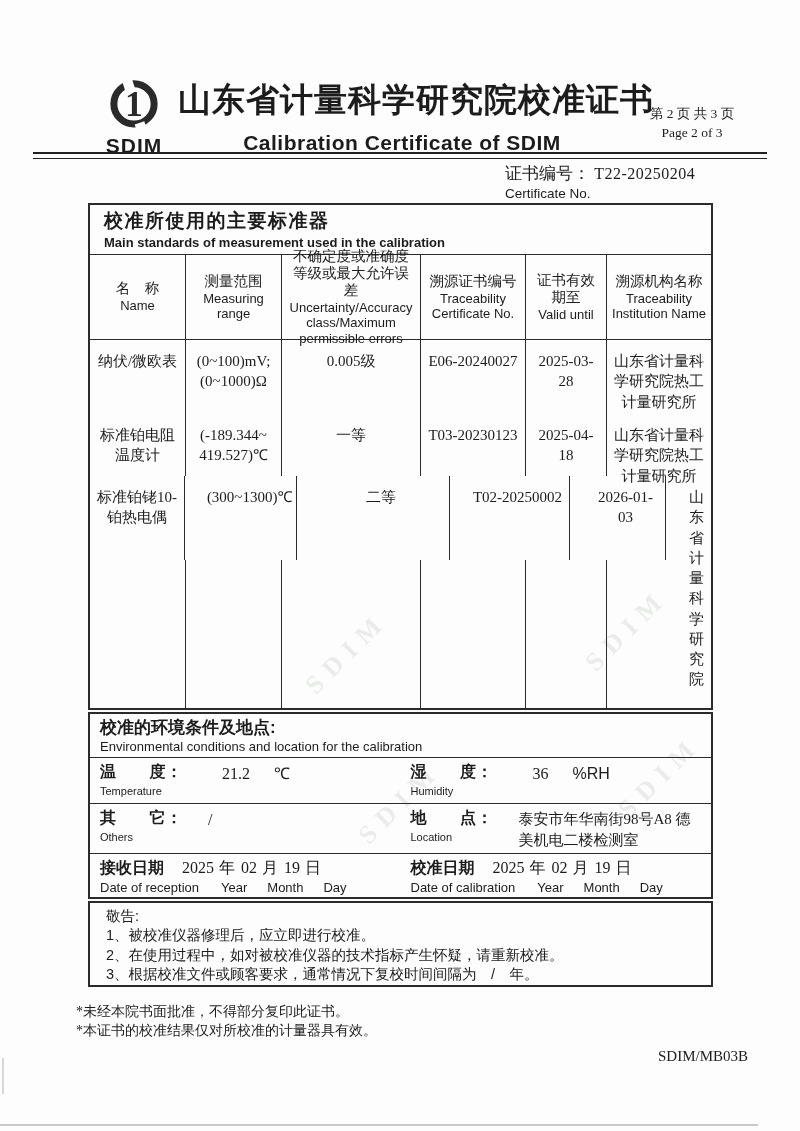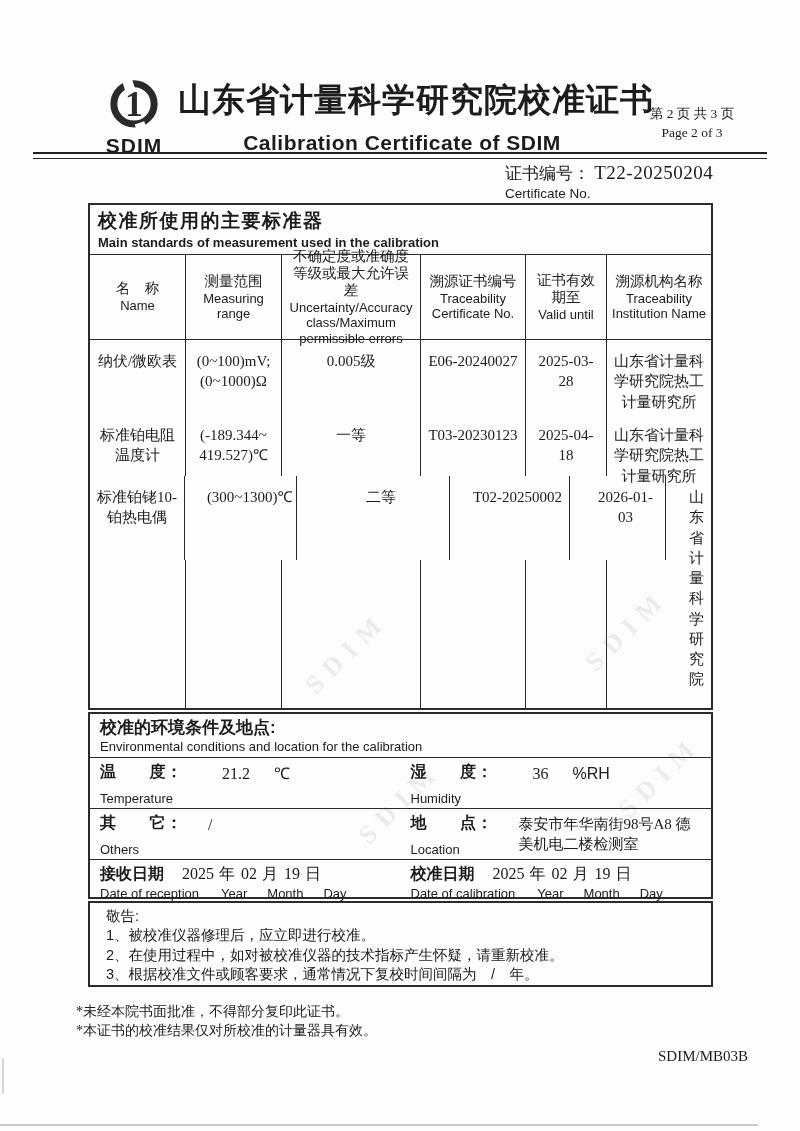--- a/index.html
+++ b/index.html
@@ -20,27 +20,27 @@
             letter-spacing:1px;white-space:nowrap;}
   .title-en{font-size:21px;font-weight:bold;letter-spacing:.5px;margin-top:8px;}
   .pageinfo{position:absolute;left:633px;top:104px;width:118px;text-align:center;
             font-family:"Liberation Serif",serif;font-size:13.5px;line-height:19px;}
 
   .double-rule{position:absolute;left:33px;right:33px;top:152px;height:4px;
                border-top:2.5px solid #222;border-bottom:1.5px solid #222;}
 
   .certno{position:absolute;left:505px;top:162px;}
   .certno .l1{font-family:"Liberation Serif",serif;font-size:17px;}
-  .certno .num{font-size:19px;letter-spacing:.5px;}
+  .certno .num{font-size:16px;letter-spacing:.5px;}
   .certno .l2{font-size:13.5px;margin-top:1px;}
 
   
   .stdbox{position:absolute;left:88px;top:203px;width:625px;height:507px;
           border:2px solid #2b2b2b;box-sizing:border-box;display:flex;flex-direction:column;background:transparent;}
-  .sec-head{border-bottom:1.5px solid #2b2b2b;padding:3px 8px 4px;}
+  .sec-head{border-bottom:1.5px solid #2b2b2b;padding:3px 14px 4px;}
   .sec-zh{font-size:19px;font-weight:600;letter-spacing:1.5px;}
   .sec-en{font-size:13px;margin-top:1px;font-weight:bold;}
   .thead{display:flex;border-bottom:1.5px solid #2b2b2b;height:84px;}
   .th{display:flex;flex-direction:column;justify-content:center;align-items:center;
       text-align:center;padding:2px 4px;box-sizing:border-box;}
   .th .zh{font-size:14.5px;line-height:17px;}
   .th .en{font-size:13px;line-height:15.5px;margin-top:1px;}
   .c1{width:96px;}.c2{width:96px;}.c3{width:139px;}.c4{width:105px;}.c5{width:81px;}.c6{flex:1;}
   .bdr{border-right:1.5px solid #2b2b2b;}
   .tbody{flex:1;display:flex;flex-direction:column;}
@@ -54,21 +54,21 @@
   .envbox{position:absolute;left:88px;top:712px;width:625px;height:187px;
           border:2px solid #2b2b2b;box-sizing:border-box;display:flex;flex-direction:column;}
   .env-title{border-bottom:1.5px solid #2b2b2b;padding:2px 10px 3px;}
   .env-title .zh{font-size:17px;font-weight:600;}
   .env-title .en{font-size:13px;margin-top:0;}
   .env-row{display:flex;border-bottom:1.5px solid #2b2b2b;}
   .env-row.last{border-bottom:none;flex:1;}
   .half{width:50%;box-sizing:border-box;padding:4px 8px 2px 10px;display:flex;}
   .lab-col{width:108px;flex-shrink:0;}
   .lab-zh{font-size:16px;font-weight:600;letter-spacing:.5px;white-space:pre;}
-  .lab-en{font-size:13px;margin-top:8px;}
+  .lab-en{font-size:11px;margin-top:2px;}
   .val{flex:1;font-family:"Liberation Serif",serif;font-size:16px;padding-top:1px;line-height:1.35;}
   .val .unit{margin-left:20px;font-family:"Liberation Sans",sans-serif;}
   .val .num{margin-left:14px;}
   .loc-val{font-size:15px;}
 
   .date-half{width:50%;box-sizing:border-box;padding:4px 4px 2px 10px;}
   .dline{display:flex;align-items:baseline;}
   .dlab{font-size:16px;font-weight:600;margin-right:18px;}
   .dnum{font-family:"Liberation Serif",serif;font-size:16px;}
   .dunit{font-size:16px;margin:0 6px 0 5px;}

